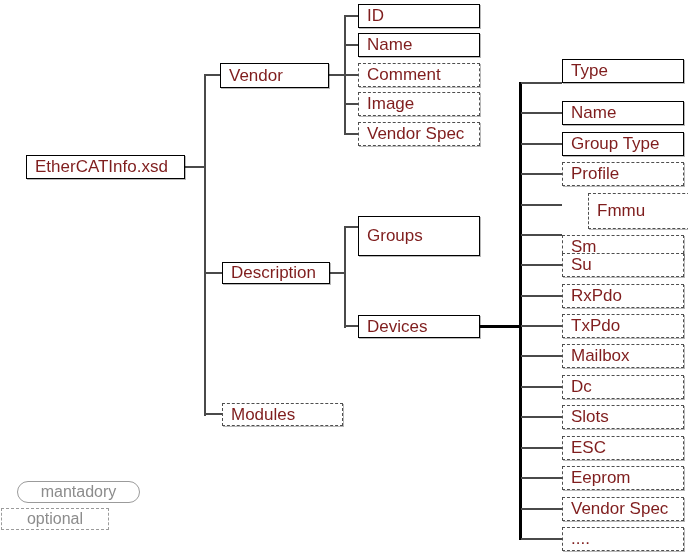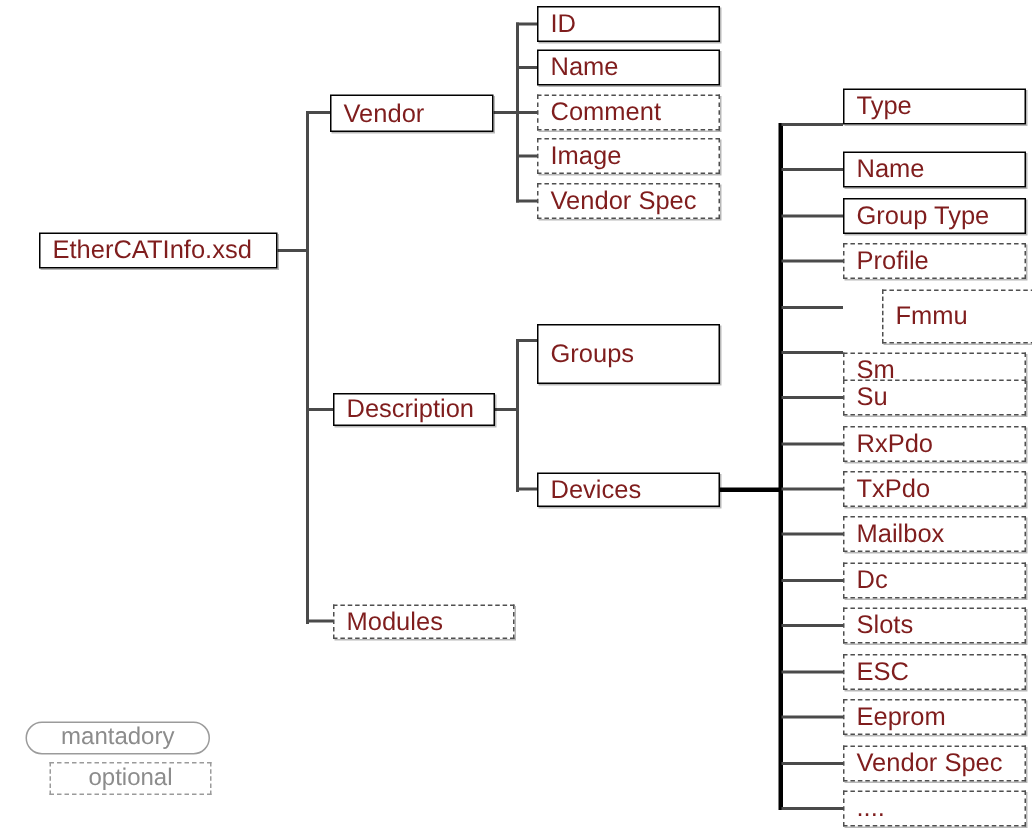--- a/index.html
+++ b/index.html
@@ -99,15 +99,15 @@
   <div class="box optional" style="left:562px;top:314px;width:122px;height:24px;">TxPdo</div>
   <div class="box optional" style="left:562px;top:344px;width:122px;height:24px;">Mailbox</div>
   <div class="box optional" style="left:562px;top:375px;width:122px;height:24px;">Dc</div>
   <div class="box optional" style="left:562px;top:405px;width:122px;height:24px;">Slots</div>
   <div class="box optional" style="left:562px;top:436px;width:122px;height:24px;">ESC</div>
   <div class="box optional" style="left:562px;top:466px;width:122px;height:24px;">Eeprom</div>
   <div class="box optional" style="left:562px;top:497px;width:122px;height:24px;">Vendor Spec</div>
   <div class="box optional" style="left:562px;top:527px;width:122px;height:24px;">....</div>
 
   <div class="legend-box legend-solid" style="left:17px;top:481px;width:123px;height:22px;border-radius:11px;">mantadory</div>
-  <div class="legend-box legend-dashed" style="left:33px;top:508px;width:108px;height:22px;">optional</div>
+  <div class="legend-box legend-dashed" style="left:1px;top:508px;width:108px;height:22px;">optional</div>
 
 </div>
 
 </body></html>

